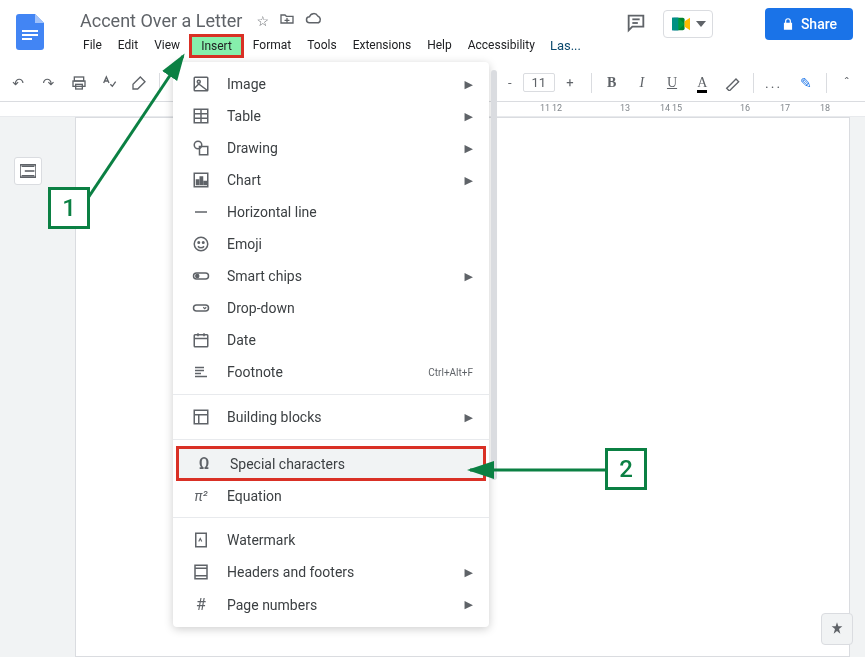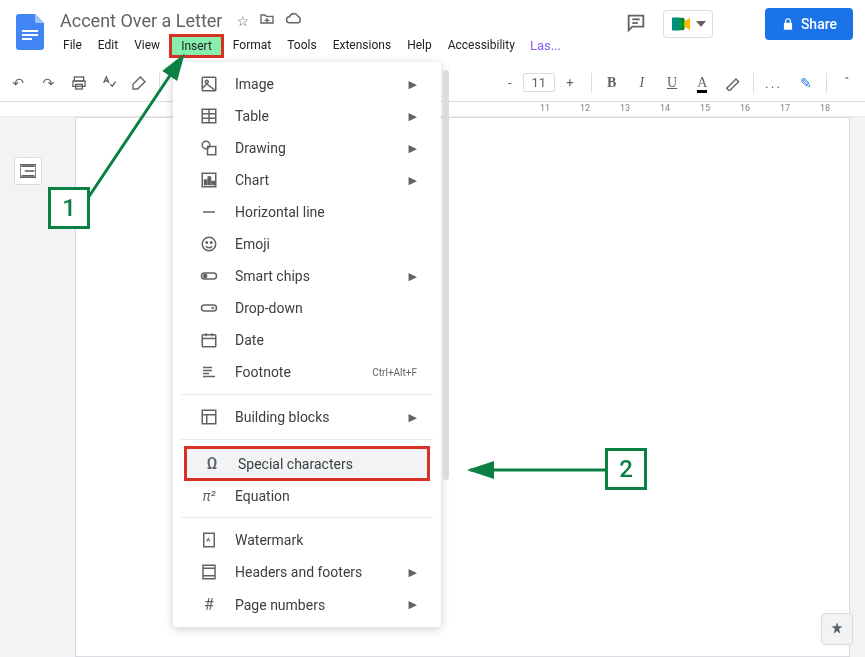--- a/index.html
+++ b/index.html
@@ -11,20 +11,21 @@
     background: #fff;
     width: 865px;
     height: 657px;
     overflow: hidden;
     position: relative;
   }
   .header {
     display: flex;
     align-items: flex-start;
     padding: 8px 12px 0 12px;
+    gap: 20px;
   }
   .doc-icon {
     width: 36px;
     height: 48px;
     margin-right: 8px;
     display:flex;
     align-items:center;
     justify-content:center;
   }
   .title-row {
@@ -47,21 +48,21 @@
     padding: 4px 7px;
     color: #202124;
     cursor: pointer;
     font-size:12px;
   }
   .menu-item.highlight {
     border: 3px solid #d93025;
     padding: 2px 9px;
     background:#86efac;
   }
-  .last-edit { color:#8b5cf6; font-size:13px; padding:4px 6px;}
+  .last-edit { color:#0c4a6e; font-size:13px; padding:4px 6px;}
   .right-cluster {
     margin-left: auto;
     display:flex;
     align-items:center;
     gap:16px;
   }
   .comment-btn { color:#5f6368; cursor:pointer;}
   .meet-btn {
     border:1px solid #dadce0;
     border-radius:4px;
@@ -147,26 +148,26 @@
     width:2px;
     height:18px;
     background:#000;
   }
 
   
   .dropdown {
     position:absolute;
     left:173px;
     top:62px;
-    width:268px;
+    width:316px;
     background:#fff;
     box-shadow:0 2px 10px rgba(0,0,0,0.2);
     border-radius:4px;
     z-index:50;
-    padding:6px 8px;
+    padding:6px 0;
   }
   .dd-item {
     display:flex;
     align-items:center;
     padding: 7px 16px 7px 16px;
     cursor:pointer;
     color:#3c4043;
     font-size:14px;
     position:relative;
   }
@@ -331,24 +332,24 @@
   <span class="tool-sep"></span>
   <span class="tool" style="letter-spacing:2px;">...</span>
   <span style="flex:1"></span>
   <span class="tool edit-pencil">✎</span>
   <span class="tool-sep"></span>
   <span class="tool">ˆ</span>
 </div>
 
 <div class="ruler">
   <span class="ruler-tick" style="left:540px">11</span>
-  <span class="ruler-tick" style="left:580px">12</span>
+  <span class="ruler-tick" style="left:552px">12</span>
   <span class="ruler-tick" style="left:620px">13</span>
   <span class="ruler-tick" style="left:660px">14</span>
-  <span class="ruler-tick" style="left:700px">15</span>
+  <span class="ruler-tick" style="left:672px">15</span>
   <span class="ruler-tick" style="left:740px">16</span>
   <span class="ruler-tick" style="left:780px">17</span>
   <span class="ruler-tick" style="left:820px">18</span>
   <span class="ruler-tick" style="left:855px"></span>
 </div>
 
 <div class="canvas">
   <div class="outline-btn">
     <svg width="16" height="14" viewBox="0 0 20 16" fill="none" stroke="#5f6368" stroke-width="2">
         <line x1="2" y1="2" x2="18" y2="2"></line>

